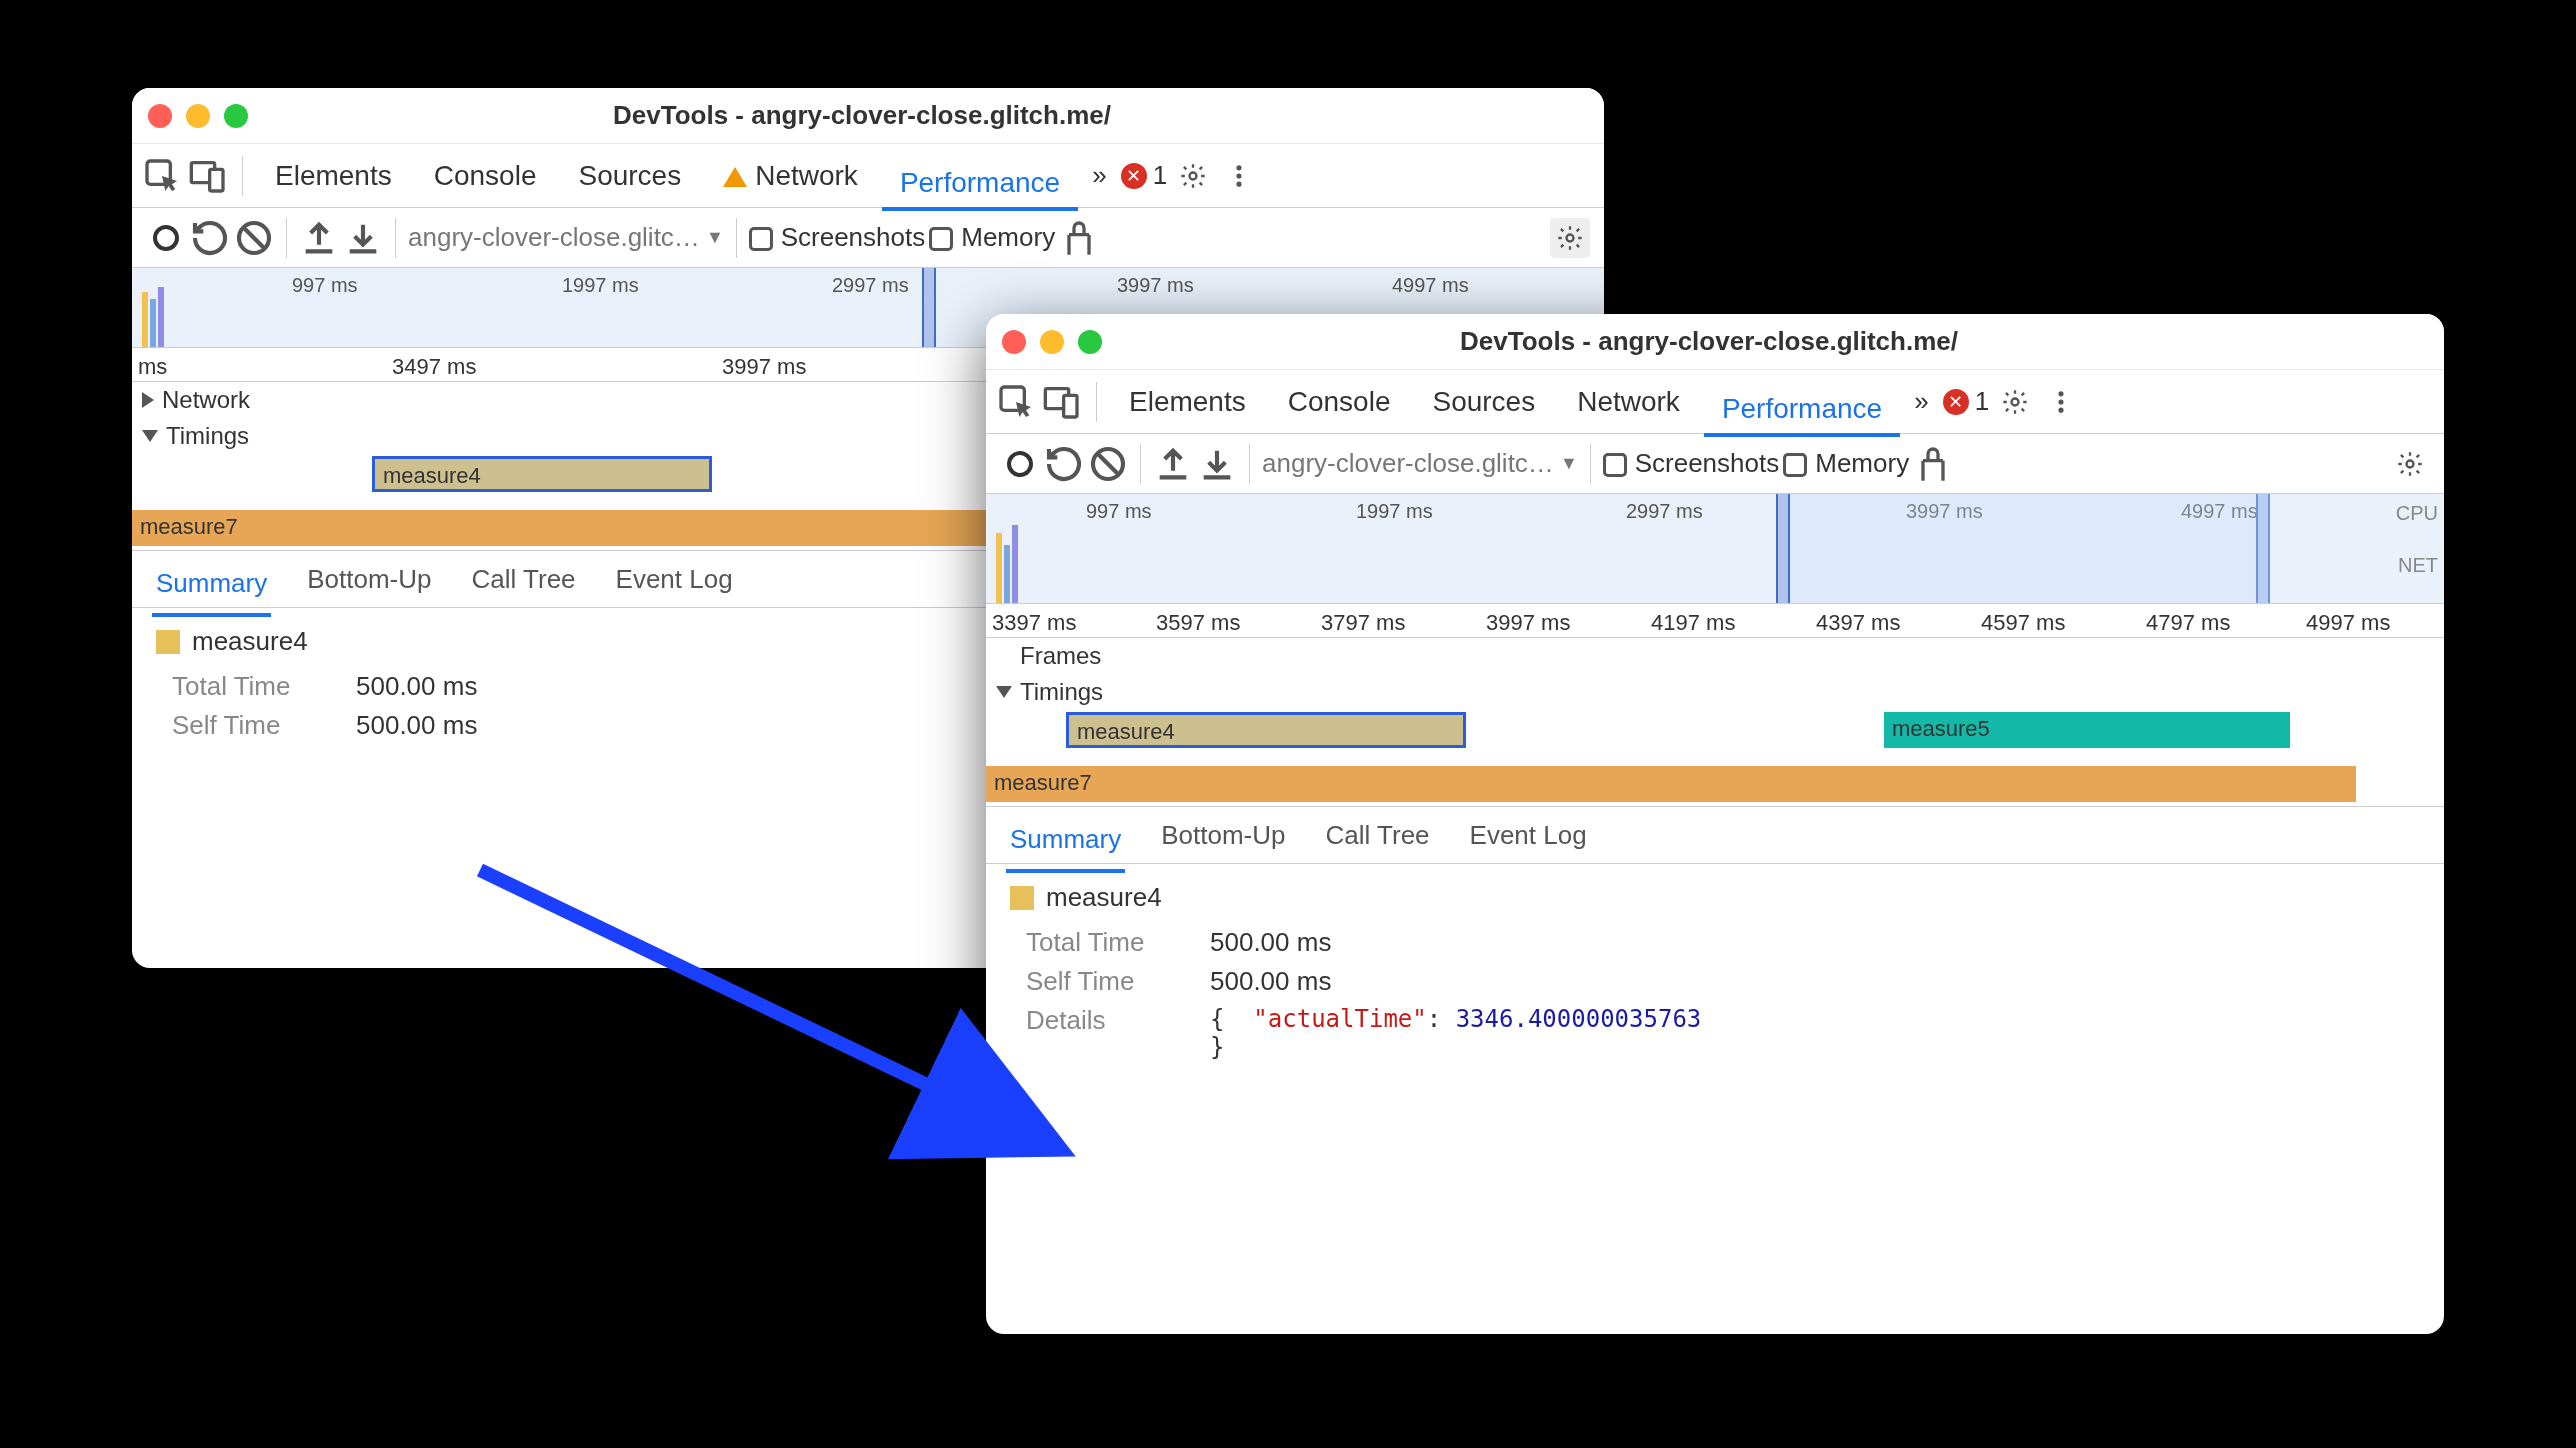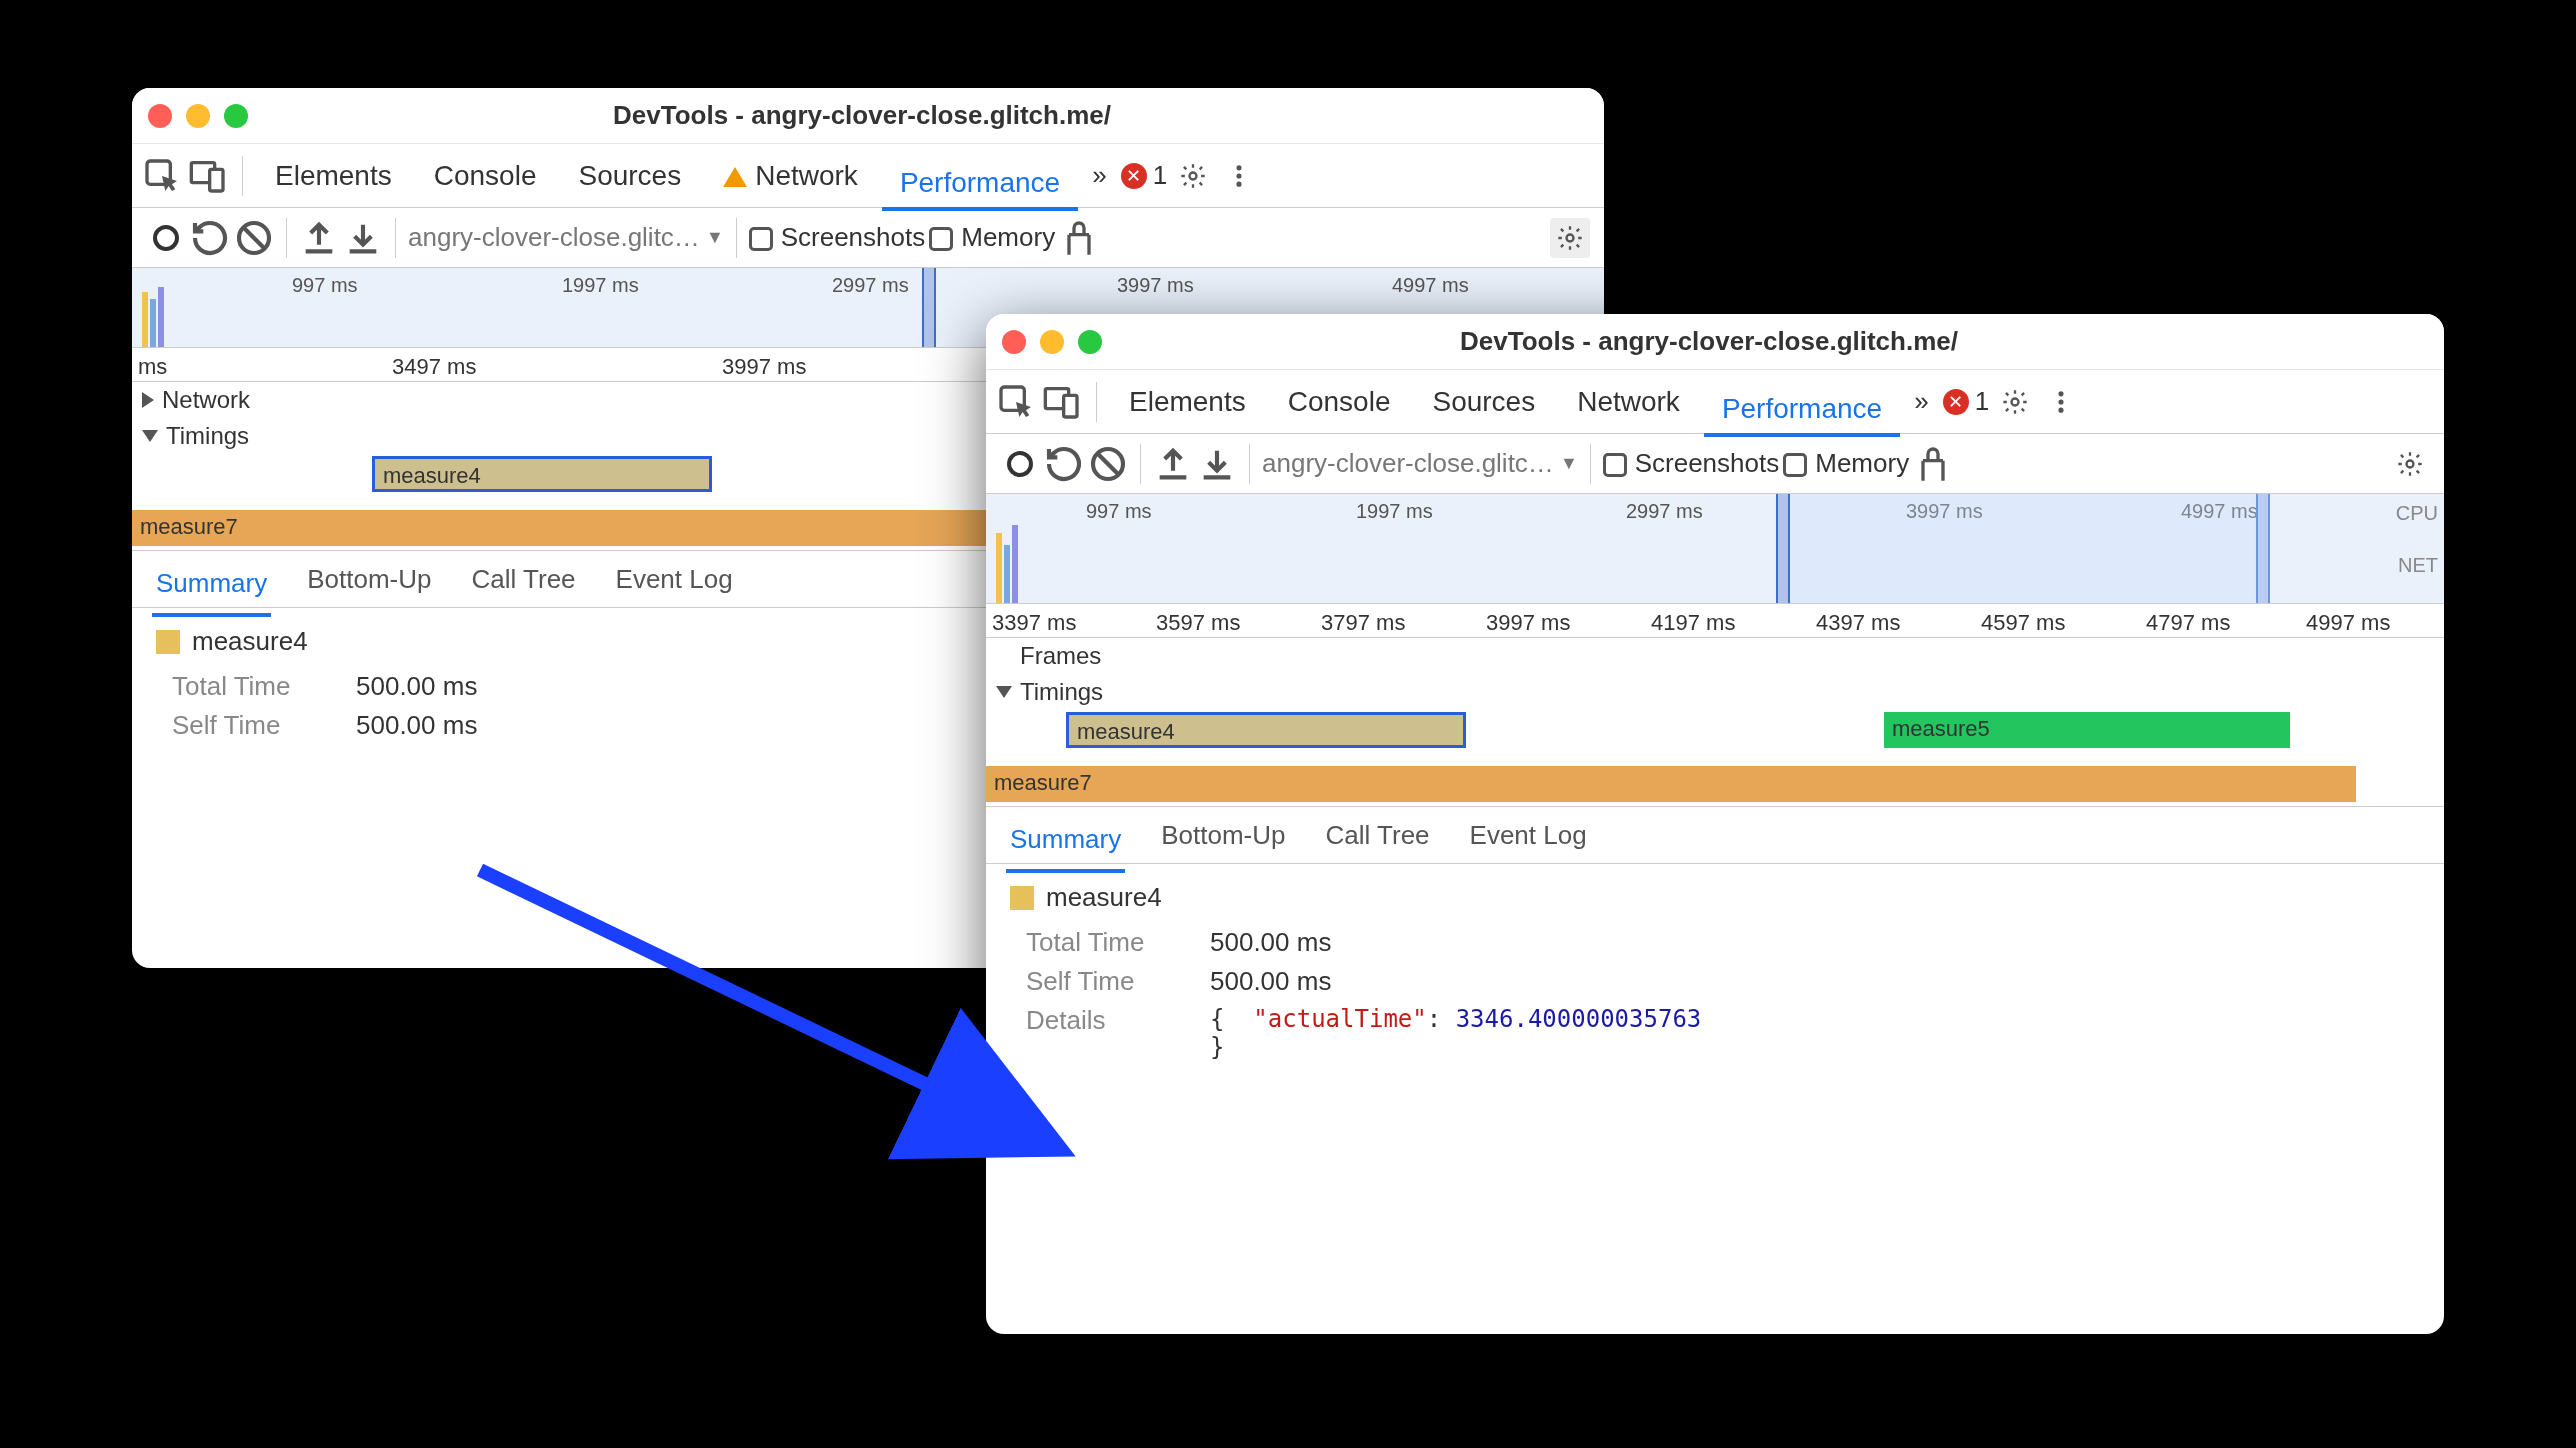--- a/index.html
+++ b/index.html
@@ -70,21 +70,21 @@
   .ruler{height:34px;border-bottom:1px solid #ccc;position:relative;font-size:22px;color:#333;background:#fff;}
   .ruler .rt{position:absolute;top:6px;}
   .tracks{background:#fff;}
   .track-head{display:flex;align-items:center;gap:8px;font-size:24px;color:#333;padding:4px 10px;}
   .tri{width:0;height:0;border-top:8px solid transparent;border-bottom:8px solid transparent;}
   .tri.right{border-left:12px solid #555;}
   .tri.down{border-left:8px solid transparent;border-right:8px solid transparent;border-top:12px solid #555;border-bottom:none;}
   .lane{position:relative;height:40px;}
   .bar{position:absolute;top:2px;height:36px;font-size:22px;padding:4px 8px;color:#333;}
   .bar.sel{border:3px solid #2b5cd9;background:#cdbf8e;}
-  .bar.ylw{background:#22c55e;}
+  .bar.ylw{background:#14b8a6;}
   .bar.org{background:#e6a656;}
   .detail-tabs{height:58px;border-top:1px solid #ccc;border-bottom:1px solid #ccc;display:flex;align-items:center;gap:32px;padding:0 20px;font-size:26px;color:#555;}
   .detail-tabs .dt{cursor:pointer;padding:10px 4px;}
   .detail-tabs .dt.active{color:#1a73e8;border-bottom:4px solid #1a73e8;margin-bottom:-16px;padding-bottom:14px;}
   .details{padding:18px 24px;font-size:26px;color:#333;}
   .det-title{display:flex;align-items:center;gap:12px;margin-bottom:14px;}
   .sq{width:24px;height:24px;background:#e6c05b;}
   .kv{display:flex;gap:24px;margin:8px 16px;}
   .kv .k{color:#888;min-width:160px;}
   .code-key{color:#c41a16;}

